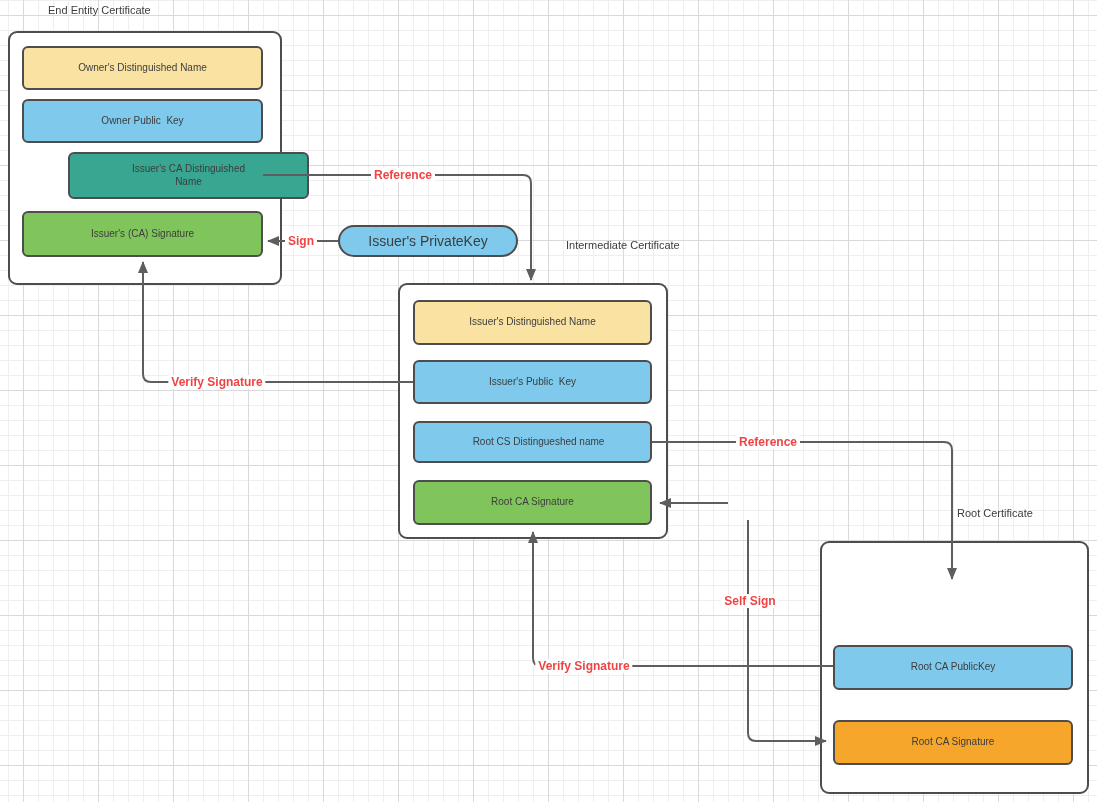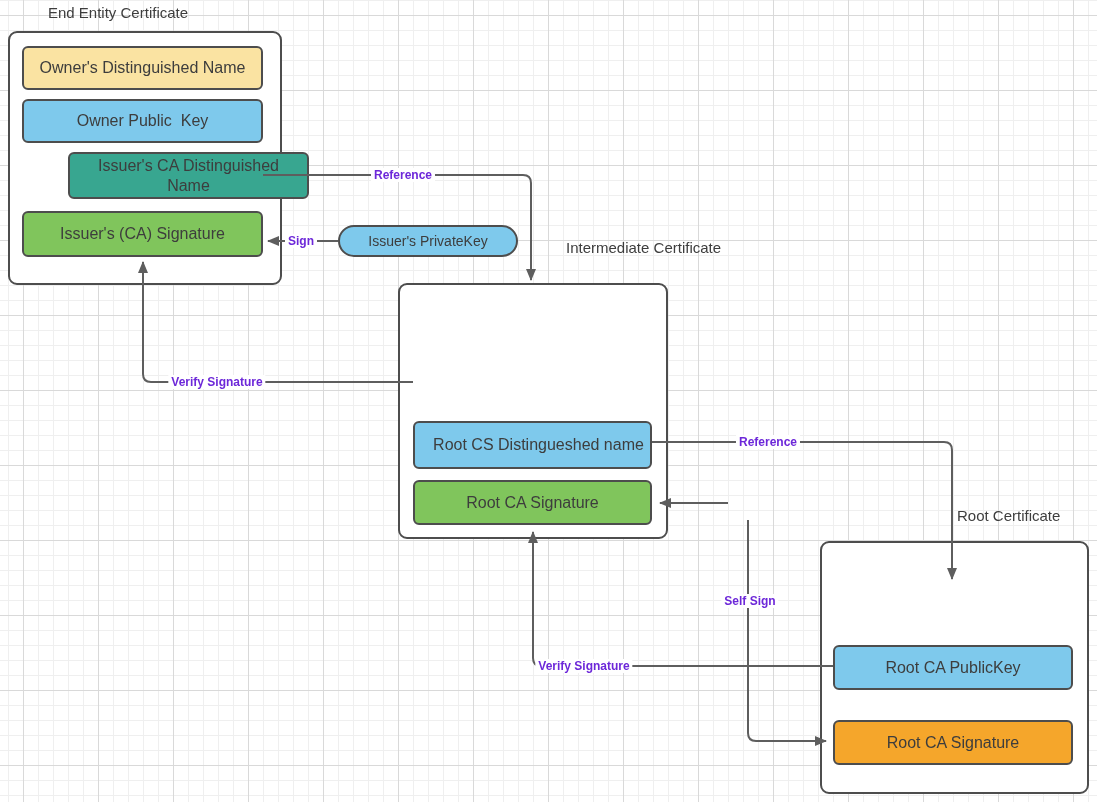--- a/index.html
+++ b/index.html
@@ -24,48 +24,48 @@
     border-radius:9px;
     box-sizing:border-box;
   }
   .field{
     position:absolute;
     border:2px solid #4d4d4d;
     border-radius:6px;
     box-sizing:border-box;
     display:flex;align-items:center;justify-content:center;
     text-align:center;
-    font-size:16px;color:#3d3d3d;
+    font-size:10px;color:#3d3d3d;
     white-space:pre-wrap;
     line-height:1.25;
   }
   .keybox{
     position:absolute;
     border:2px solid #4d4d4d;
     border-radius:16px;
     box-sizing:border-box;
     display:flex;align-items:center;justify-content:center;
     font-size:14px;color:#3d3d3d;
   }
   .cert-title{
     position:absolute;
-    font-size:15px;color:#3d3d3d;
+    font-size:11px;color:#3d3d3d;
     white-space:nowrap;
   }
   .connector-layer{
     position:absolute;left:0;top:0;width:1097px;height:802px;
     pointer-events:none;
   }
   .connector{fill:none;stroke-width:2px;}
   .edge-label{
     position:absolute;
     transform:translate(-50%,-50%);
     background:#ffffff;
     padding:0 3px;
-    font-size:12px;font-weight:bold;color:#6d28d9;
+    font-size:12px;font-weight:bold;color:#ef4444;
     white-space:nowrap;
   }
 </style>
 </head>
 <body>
 
 <div class="canvas">
 
   <div class="cert-title" style="left:48px;top:4px;">End Entity Certificate</div>
 
@@ -77,23 +77,25 @@
 
   <div class="field" style="left: 22px; top: 152px; width: 241px; height: 47px; background: rgb(56, 166, 144); margin-left: 46px;">Issuer's CA Distinguished
 Name</div>
 
   <div class="field" style="left: 22px; top: 211px; width: 241px; height: 46px; background: rgb(128, 197, 92);">Issuer's (CA) Signature</div>
 
   <div class="cert-title" style="left:566px;top:239px;">Intermediate Certificate</div>
 
   <div class="cert-outer" style="left:398px;top:283px;width:270px;height:256px;"></div>
 
+  <div class="field" style="left: 413px; top: 300px; width: 239px; height: 45px; background: rgb(250, 227, 162);">Issuer's Distinguished Name</div>
 
+  <div class="field" style="left: 413px; top: 360px; width: 239px; height: 44px; background: rgb(126, 201, 236);">Issuer's Public  Key</div>
 
-  <div class="field" style="left: 413px; top: 421px; width: 239px; height: 48px; background: rgb(126, 201, 236); padding-left: 12px;">Root CS Distingueshed name</div>
+  <div class="field" style="left: 413px; top: 421px; width: 239px; height: 42px; background: rgb(126, 201, 236); padding-left: 12px;">Root CS Distingueshed name</div>
 
   <div class="field" style="left: 413px; top: 480px; width: 239px; height: 45px; background: rgb(128, 197, 92);">Root CA Signature</div>
 
   <div class="cert-title" style="left:957px;top:507px;text-align:right;">Root Certificate</div>
 
   <div class="cert-outer" style="left:820px;top:541px;width:269px;height:253px;"></div>
 
 
   <div class="field" style="left: 833px; top: 645px; width: 240px; height: 45px; background: rgb(126, 201, 236);">Root CA PublicKey</div>
 

